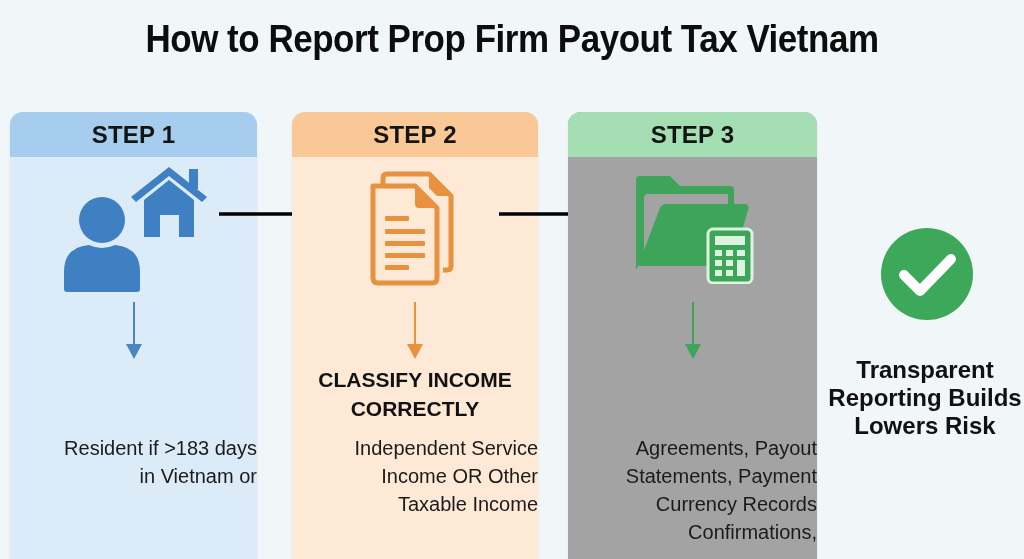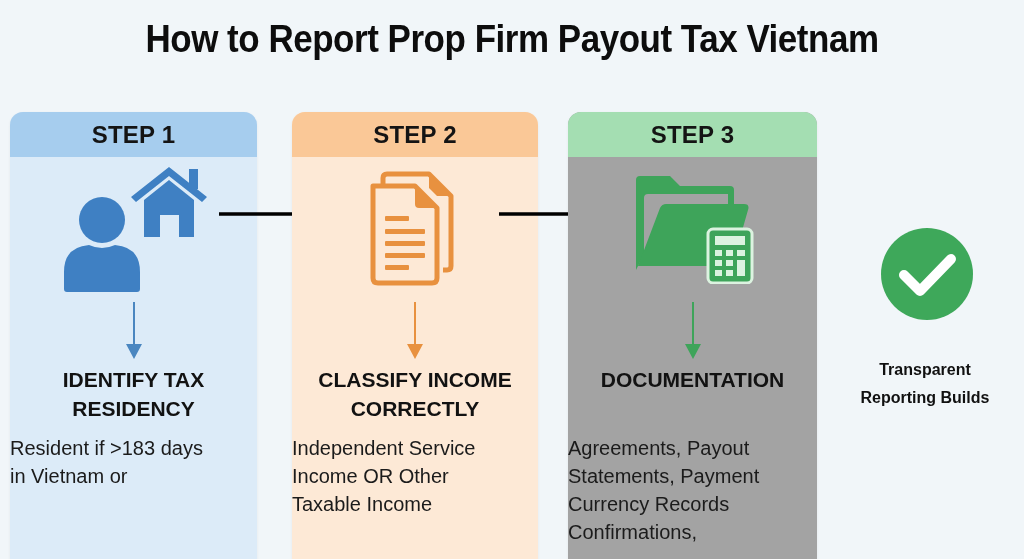--- a/index.html
+++ b/index.html
@@ -33,42 +33,42 @@
     position: absolute; top: 190px; left: 50%; transform: translateX(-50%);
     width: 20px; height: 58px;
   }
   .card .heading {
     position: absolute; top: 253px; left: 0; width: 100%;
     text-align: center; font-weight: bold; font-size: 21px; line-height: 29px;
     color: #121212;
   }
   .card .desc {
     position: absolute; top: 322px; left: 0; width: 100%;
-    text-align: left; font-size: 20px; line-height: 28px; color: #1b1b1b;
+    text-align: right; font-size: 20px; line-height: 28px; color: #1b1b1b;
   }
   #card1 { left: 10px; width: 247px; background: #dcebf8; }
   #card1 .head { background: #a6cdee; }
   #card2 { left: 292px; width: 246px; background: #fde9d6; }
   #card2 .head { background: #fac897; }
   #card3 { left: 568px; width: 249px; background: #a3a3a3; }
   #card3 .head { background: #a4deb2; }
 
   .h-arrow { position: absolute; top: 200px; width: 126px; height: 28px; }
   #arrow1 { left: 217px; }
   #arrow2 { left: 497px; }
 
   .final {
     position: absolute; left: 826px; top: 228px; width: 198px; height: 250px;
   }
   .final .check {
     position: absolute; left: 55px; top: 0; width: 92px; height: 92px;
   }
   .final .text {
     position: absolute; left: 0; top: 128px; width: 198px;
-    text-align: center; font-weight: bold; font-size: 16px; line-height: 28px; color: #111;
+    text-align: center; font-weight: bold; font-size: 24px; line-height: 28px; color: #111;
   }
 </style>
 </head>
 <body>
 
 <div class="title">How to Report Prop Firm Payout Tax Vietnam</div>
 
 <div class="card" id="card1">
   <div class="head">STEP 1</div>
   <div class="icon-wrap">
@@ -79,24 +79,20 @@
         <path d="M72 30 L110 0 L148 30 L143 35 L110 9 L77 35 Z"></path>
         <rect x="130" y="2" width="9" height="20"></rect>
         <path d="M85 33 L110 13 L135 33 L135 70 L120 70 L120 48 L101 48 L101 70 L85 70 Z"></path>
       </g>
     </svg>
   </div>
   <svg class="down-arrow" viewBox="0 0 20 58">
     <line x1="10" y1="0" x2="10" y2="44" stroke="#4a86c0" stroke-width="2"></line>
     <polygon points="2,42 18,42 10,57" fill="#4a86c0"></polygon>
   </svg>
-  <div class="heading">
-    <div>IDENTIFY TAX</div>
-    <div>RESIDENCY</div>
-  </div>
   <div class="desc">
     <div>Resident if &gt;183 days</div>
     <div>in Vietnam or</div>
   </div>
 </div>
 
 <svg class="h-arrow" id="arrow1" viewBox="0 0 126 28">
   <line x1="2" y1="14" x2="104" y2="14" stroke="#000" stroke-width="3.5"></line>
   <polygon points="98,2 124,14 98,26 104,14" fill="#000"></polygon>
 </svg>
@@ -161,32 +157,32 @@
         <rect x="83" y="96" width="7" height="6"></rect>
         <rect x="94" y="96" width="7" height="6"></rect>
       </g>
     </svg>
   </div>
   <svg class="down-arrow" viewBox="0 0 20 58">
     <line x1="10" y1="0" x2="10" y2="44" stroke="#3ea45a" stroke-width="2"></line>
     <polygon points="2,42 18,42 10,57" fill="#3ea45a"></polygon>
   </svg>
   <div class="heading">
-    <div>DOCUMENTATION</div>
   </div>
   <div class="desc">
     <div>Agreements, Payout</div>
     <div>Statements, Payment</div>
     <div>Currency Records</div>
     <div>Confirmations,</div>
   </div>
 </div>
 
 <div class="final">
   <svg class="check" viewBox="0 0 92 92">
     <circle cx="46" cy="46" r="46" fill="#3ea85a"></circle>
     <polyline points="23,47 39,63 70,31" fill="none" stroke="#ffffff" stroke-width="10" stroke-linecap="round" stroke-linejoin="round"></polyline>
   </svg>
   <div class="text">
     <div>Transparent</div>
     <div>Reporting Builds</div>
+    <div>Lowers Risk</div>
   </div>
 </div>
 
 </body></html>

